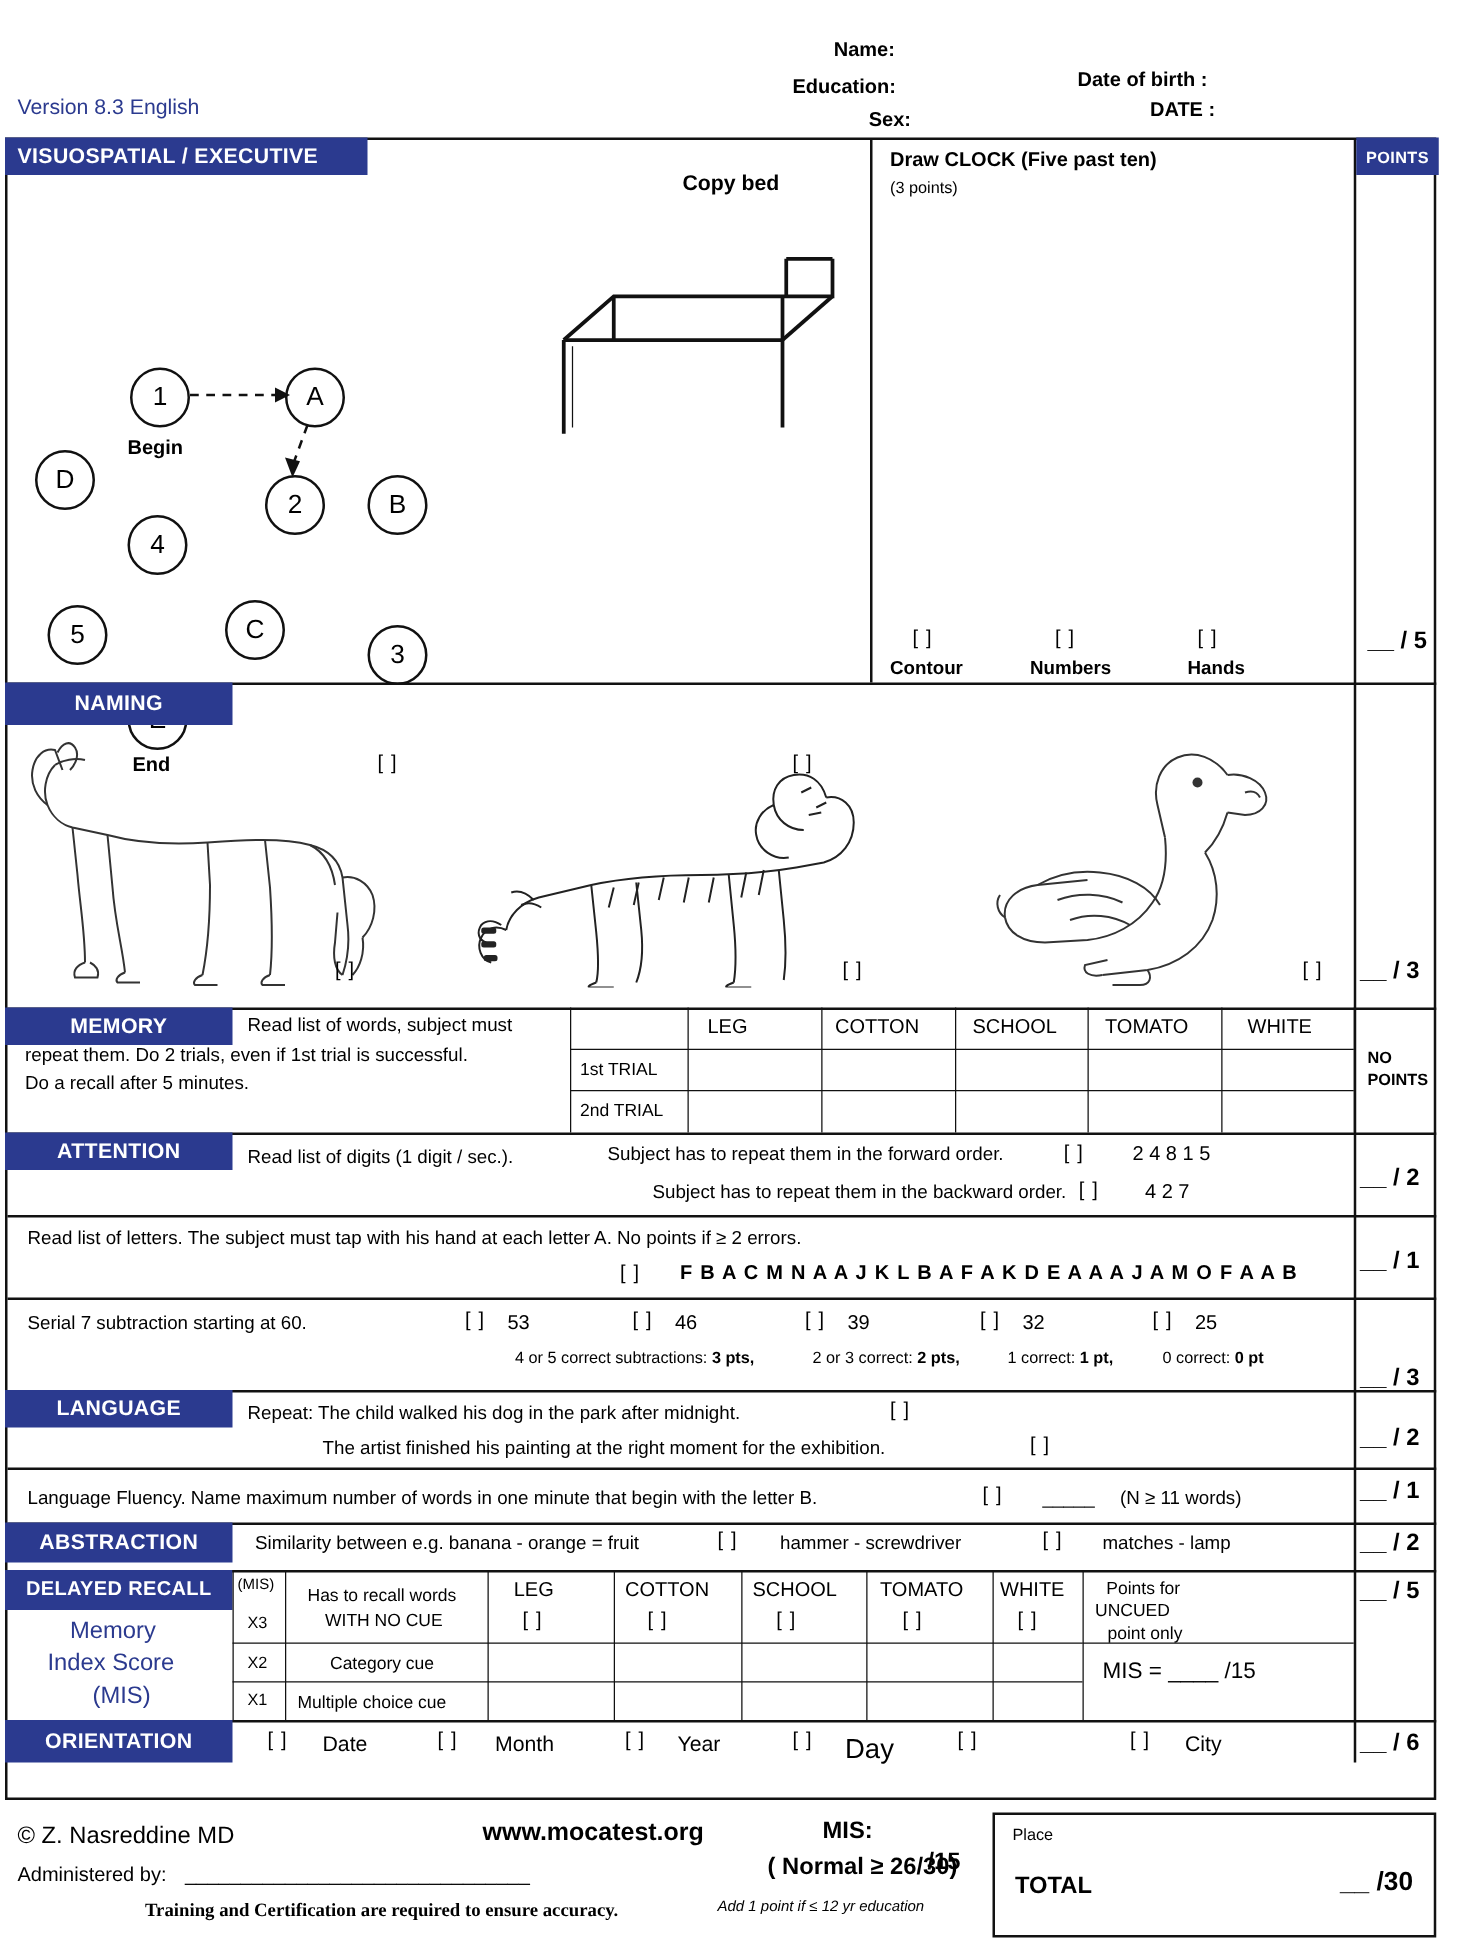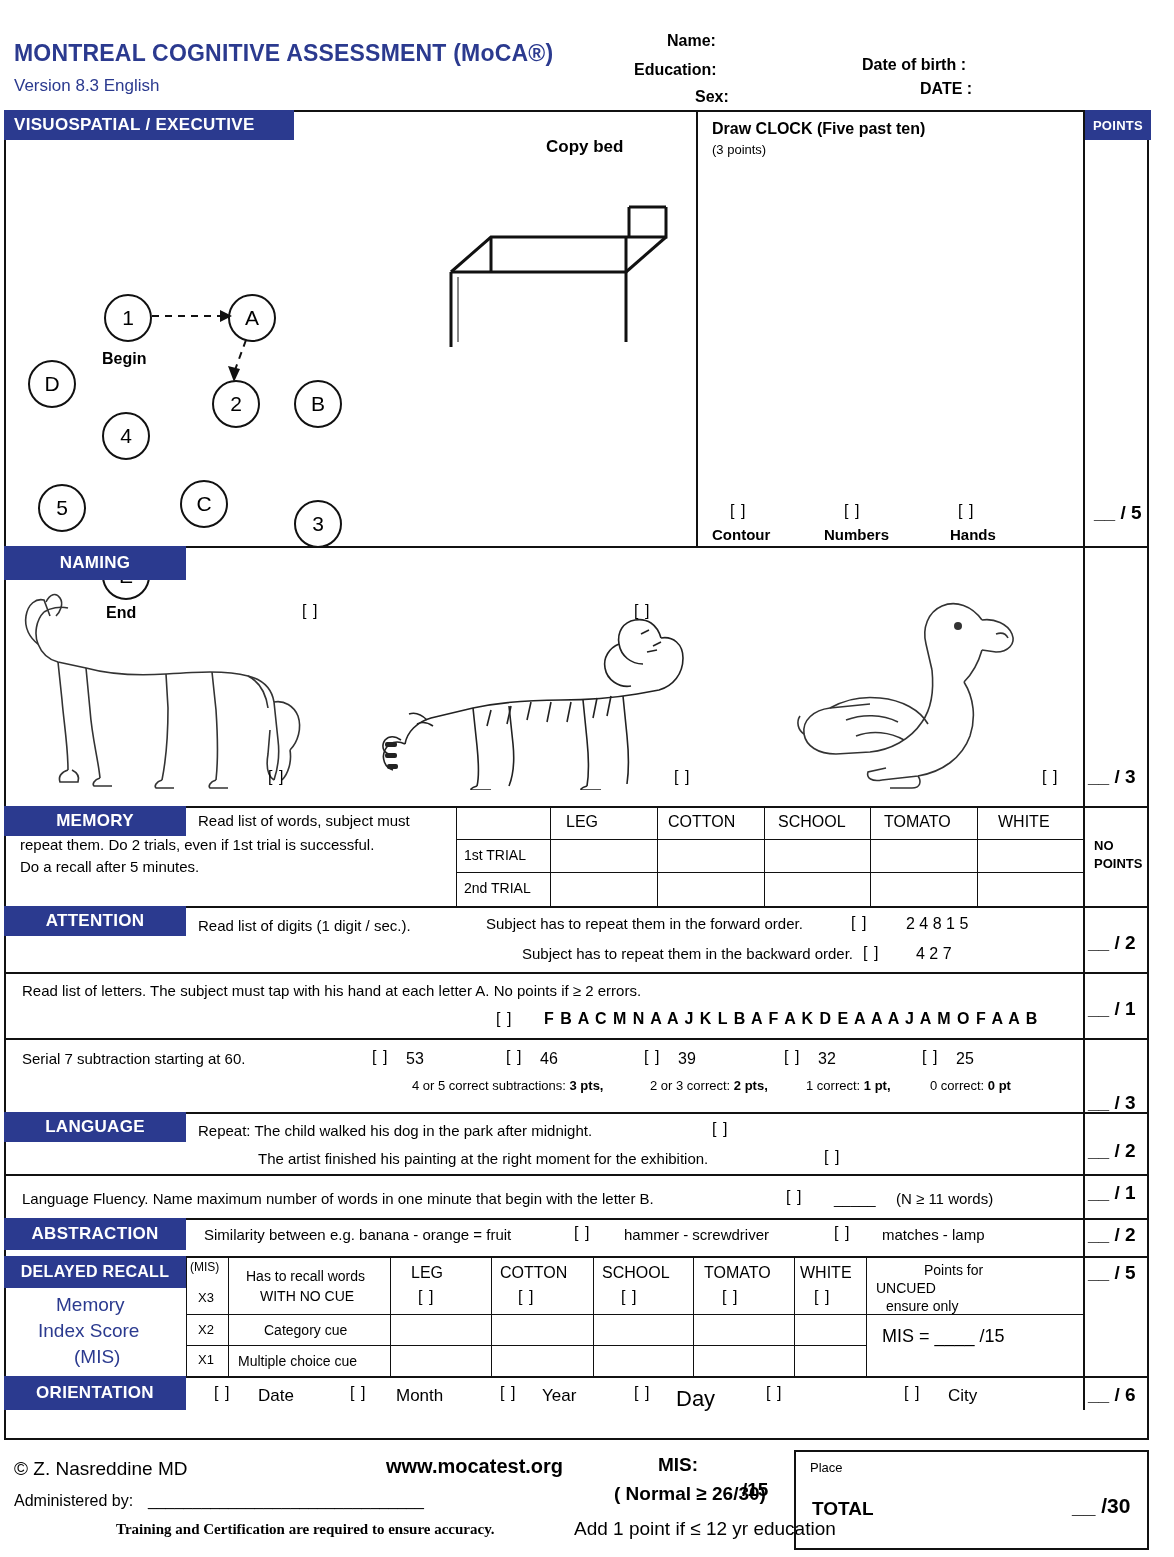--- a/index.html
+++ b/index.html
@@ -43,21 +43,20 @@
     display:flex;align-items:center;justify-content:center;font-size:21px;
   }
   
   .ptsdiv{position:absolute;left:1077px;top:0;width:2px;height:1298px;background:#111;}
 </style>
 </head>
 <body>
 
 <div id="sheet">
 
-  <div class="title">MONTREAL COGNITIVE ASSESSMENT (MoCA®)</div>
   <div class="version">Version 8.3 English</div>
   <div class="hdr-name">Name:</div>
   <div class="hdr-edu">Education:</div>
   <div class="hdr-sex">Sex:</div>
   <div class="hdr-dob">Date of birth :</div>
   <div class="hdr-date">DATE :</div>
 
   <div class="outer">
 
     <div class="ptsdiv"></div>
@@ -321,23 +320,23 @@
     <div class="txt" style="left:596px;top:1152px;font-size:16px;">SCHOOL</div>
     <div class="txt" style="left:698px;top:1152px;font-size:16px;">TOMATO</div>
     <div class="txt" style="left:794px;top:1152px;font-size:16px;">WHITE</div>
 
     <div class="txt brk" style="left:412px;top:1176px;">[  ]</div>
     <div class="txt brk" style="left:512px;top:1176px;">[  ]</div>
     <div class="txt brk" style="left:615px;top:1176px;">[  ]</div>
     <div class="txt brk" style="left:716px;top:1176px;">[  ]</div>
     <div class="txt brk" style="left:808px;top:1176px;">[  ]</div>
 
-    <div class="txt" style="left:918px;top:1150px;font-size:14px;">Points for</div>
+    <div class="txt" style="left:879px;top:1150px;font-size:14px;">Points for</div>
     <div class="txt" style="left:870px;top:1168px;font-size:14px;">UNCUED</div>
-    <div class="txt" style="left:880px;top:1186px;font-size:14px;">ensure only</div>
+    <div class="txt" style="left:880px;top:1186px;font-size:14px;">point only</div>
     <div class="txt" style="left:876px;top:1214px;font-size:18px;">MIS = ____ /15</div>
 
     <div class="pts" style="left:1082px;top:1150px;">__ / 5</div>
 
     <div class="hline" style="left:0;top:1264px;width:1143px;"></div>
 
     <div class="seclabel" style="left:-2px;top:1264px;width:182px;height:34px;">ORIENTATION</div>
     <div class="txt brk" style="left:208px;top:1272px;">[  ]</div>
     <div class="txt" style="left:252px;top:1274px;font-size:17px;">Date</div>
     <div class="txt brk" style="left:344px;top:1272px;">[  ]</div>
@@ -356,19 +355,19 @@
 
   <div style="position:absolute;left:14px;top:1458px;font-size:19px;">© Z. Nasreddine MD</div>
   <div style="position:absolute;left:14px;top:1492px;font-size:16px;text-align:center;">Administered by:</div>
   <div style="position:absolute;left:148px;top:1492px;font-size:16px;">_______________________________</div>
   <div style="position:absolute;left:386px;top:1455px;font-size:20px;font-weight:bold;">www.mocatest.org</div>
   <div style="position:absolute;left:116px;top:1521px;font-size:15px;font-family:'Liberation Serif',serif;font-weight:bold;">Training and Certification are required to ensure accuracy.</div>
 
   <div style="position:absolute;left:658px;top:1454px;font-size:19px;font-weight:bold;">MIS:</div>
   <div style="position:absolute;left:742px;top:1454px;font-size:19px;font-weight:bold;margin-top:25px;">/15</div>
   <div style="position:absolute;left:614px;top:1483px;font-size:19px;font-weight:bold;">( Normal ≥ 26/30)</div>
-  <div style="position:absolute;left:574px;top:1518px;font-size:19px;">Add 1 point if ≤ 12 yr education</div>
+  <div style="position:absolute;left:574px;top:1518px;font-size:12px;font-style:italic;">Add 1 point if ≤ 12 yr education</div>
 
   <div style="position:absolute;left:794px;top:1450px;width:355px;height:100px;border:2px solid #111;box-sizing:border-box;"></div>
   <div style="position:absolute;left:812px;top:1498px;font-size:19px;font-weight:bold;">TOTAL</div>
   <div style="position:absolute;left:1072px;top:1494px;font-size:21px;font-weight:bold;">__ /30</div>
 
 </div>
 
 </body></html>

